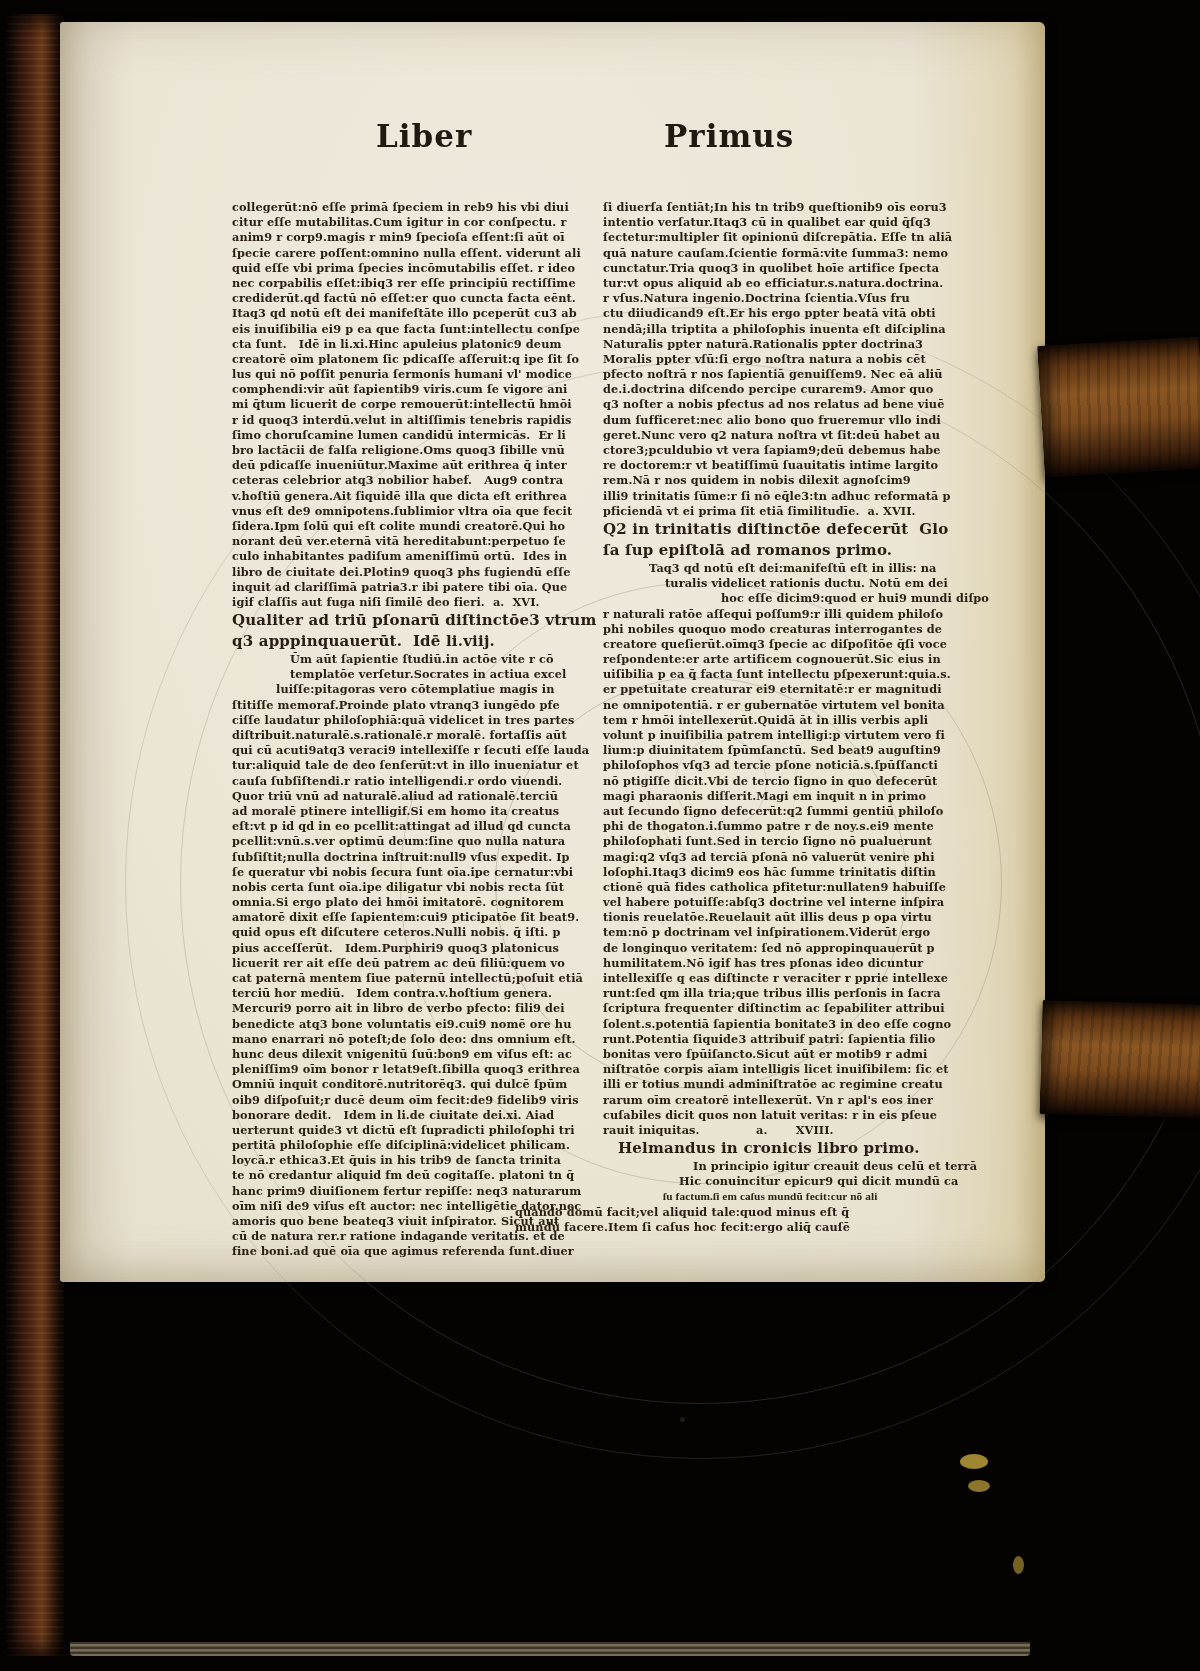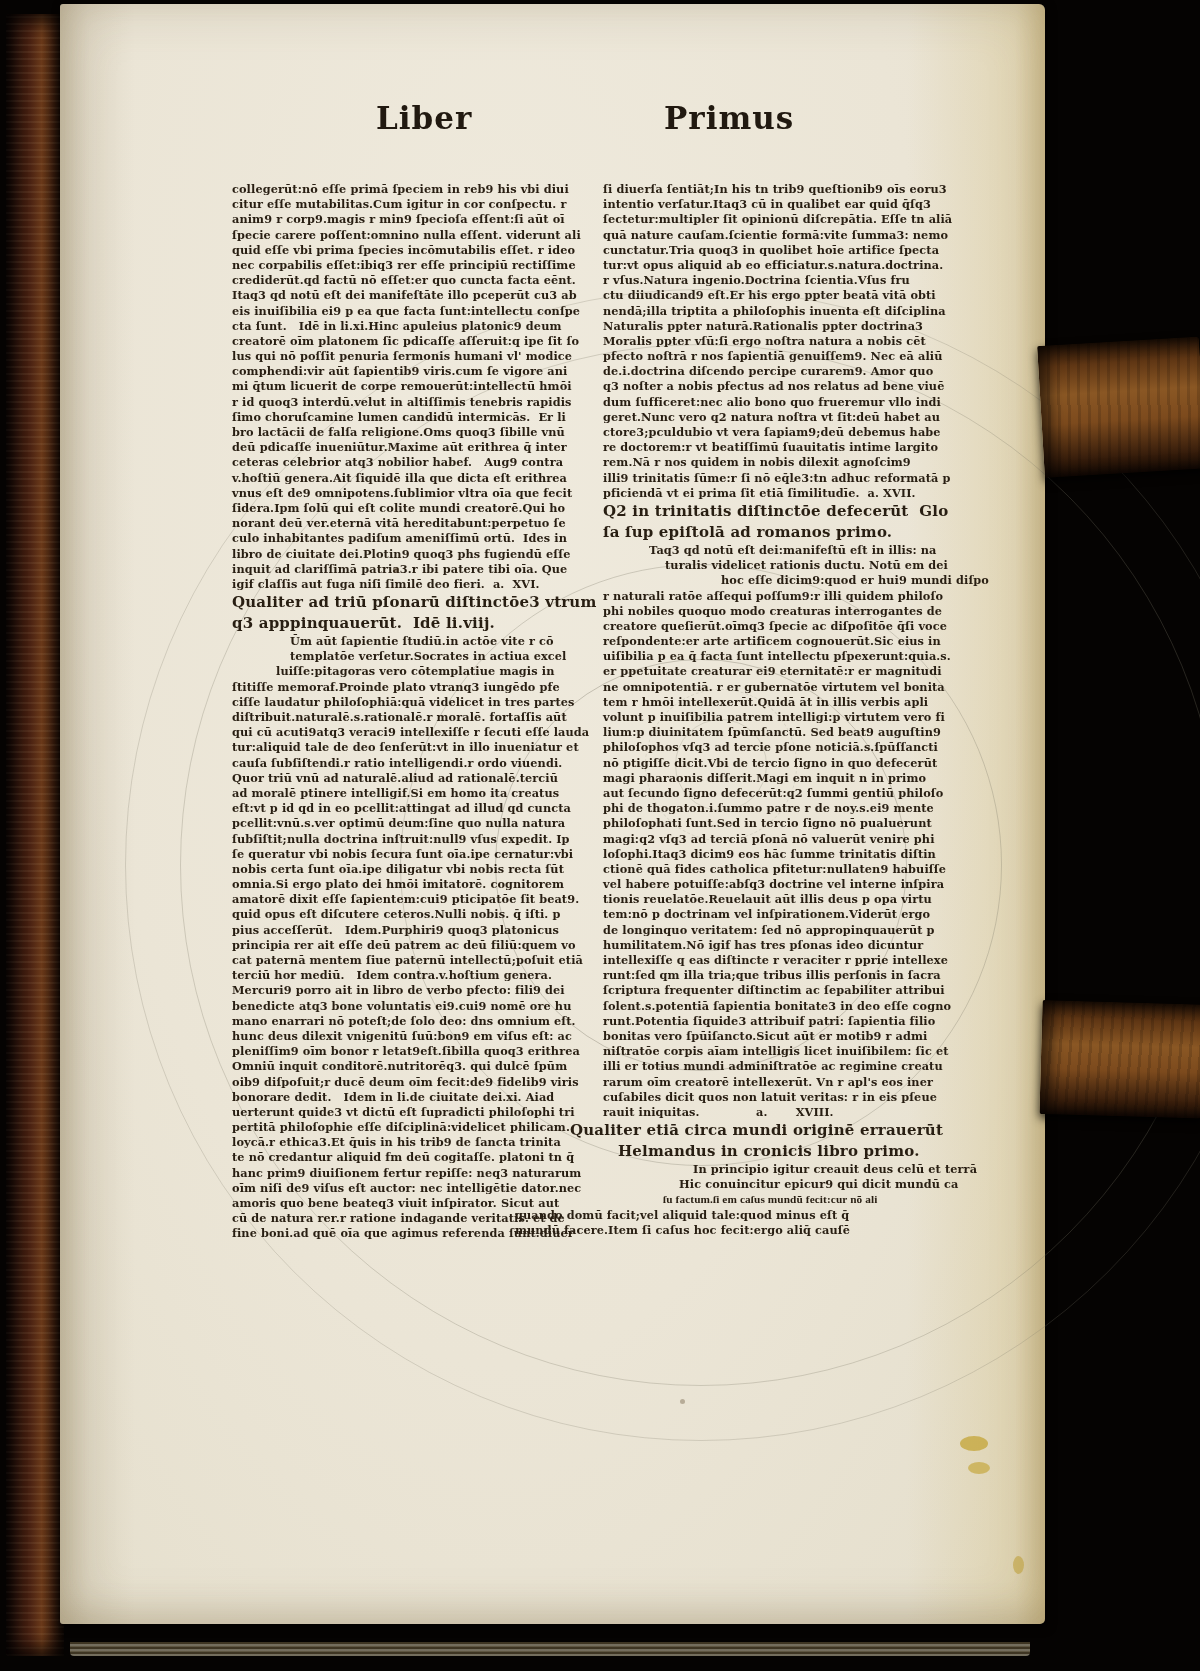--- a/index.html
+++ b/index.html
@@ -9,21 +9,21 @@
   .photo{position:absolute;inset:0;background:#050302;}
 
   
   .spine-edge{position:absolute;left:6px;top:14px;width:58px;height:1642px;border-radius:4px 0 0 4px;
     background:
       repeating-linear-gradient(0deg, rgba(235,215,170,0.07) 0 2px, rgba(0,0,0,0) 2px 7px),
       linear-gradient(90deg,#130806 0%,#2a130b 18%,#4a2212 42%,#6b3a1a 62%,#3a1d0e 82%,#170b06 100%);
     box-shadow:inset 0 8px 18px rgba(0,0,0,.7), inset 0 -8px 18px rgba(0,0,0,.7);}
 
   
-  .page{position:absolute;left:60px;top:4px;width:985px;height:1620px;border-radius:3px 6px 5px 3px;
+  .page{position:absolute;left:60px;top:22px;width:985px;height:1260px;border-radius:3px 6px 5px 3px;
     background:
       linear-gradient(90deg, rgba(120,100,60,0.22) 0, rgba(120,100,60,0.10) 28px, rgba(0,0,0,0) 75px),
       linear-gradient(90deg, rgba(0,0,0,0) 86%, rgba(205,180,105,0.28) 97%, rgba(190,160,80,0.45) 100%),
       radial-gradient(ellipse at 45% 28%, #efeadd 0%, var(--page) 55%, #e4decb 100%);
     box-shadow:inset 0 0 55px rgba(110,90,50,.22), inset 0 -12px 30px rgba(120,100,55,.18), 2px 3px 10px rgba(0,0,0,.8);}
 
   
   .page-bottom-edges{position:absolute;left:70px;top:1642px;width:960px;height:14px;
     background:repeating-linear-gradient(0deg,#cfc5a8 0 2px,#6e5f3e 2px 4px,#a99a75 4px 5px);
     opacity:.55;border-radius:0 0 4px 4px;}
@@ -128,21 +128,21 @@
         <div class="ln">ad moralē ptinere intelligif.Si em homo ita creatus</div>
         <div class="ln">eſt:vt p id qd in eo pcellit:attingat ad illud qd cuncta</div>
         <div class="ln">pcellit:vnū.s.ver optimū deum:ſine quo nulla natura</div>
         <div class="ln">ſubſiſtit;nulla doctrina inſtruit:null9 vſus expedit. Ip</div>
         <div class="ln">ſe queratur vbi nobis ſecura ſunt oīa.ipe cernatur:vbi</div>
         <div class="ln">nobis certa ſunt oīa.ipe diligatur vbi nobis recta ſūt</div>
         <div class="ln">omnia.Si ergo plato dei hmōi imitatorē. cognitorem</div>
         <div class="ln">amatorē dixit eſſe ſapientem:cui9 pticipatōe ſit beat9.</div>
         <div class="ln">quid opus eſt diſcutere ceteros.Nulli nobis. q̄ iſti. p</div>
         <div class="ln">pius acceſſerūt.   Idem.Purphiri9 quoq3 platonicus</div>
-        <div class="ln">principia rer ait eſſe deū patrem ac deū filiū:quem vo</div>
+        <div class="ln">licuerit rer ait eſſe deū patrem ac deū filiū:quem vo</div>
         <div class="ln">cat paternā mentem ſiue paternū intellectū;poſuit etiā</div>
         <div class="ln">terciū hor mediū.   Idem contra.v.hoſtium genera.</div>
         <div class="ln">Mercuri9 porro ait in libro de verbo pfecto: fili9 dei</div>
         <div class="ln">benedicte atq3 bone voluntatis ei9.cui9 nomē ore hu</div>
         <div class="ln">mano enarrari nō poteſt;de ſolo deo: dns omnium eſt.</div>
         <div class="ln">hunc deus dilexit vnigenitū ſuū:bon9 em viſus eſt: ac</div>
         <div class="ln">pleniſſim9 oīm bonor r letat9eſt.ſibilla quoq3 erithrea</div>
         <div class="ln">Omniū inquit conditorē.nutritorēq3. qui dulcē ſpūm</div>
         <div class="ln">oib9 diſpoſuit;r ducē deum oīm fecit:de9 fidelib9 viris</div>
         <div class="ln">bonorare dedit.   Idem in li.de ciuitate dei.xi. Aiad</div>
@@ -211,21 +211,20 @@
         <div class="ln">runt:ſed qm illa tria;que tribus illis perſonis in ſacra</div>
         <div class="ln">ſcriptura frequenter diſtinctim ac ſepabiliter attribui</div>
         <div class="ln">ſolent.s.potentiā ſapientia bonitate3 in deo eſſe cogno</div>
         <div class="ln">runt.Potentia ſiquide3 attribuif patri: ſapientia filio</div>
         <div class="ln">bonitas vero ſpūiſancto.Sicut aūt er motib9 r admi</div>
         <div class="ln">niſtratōe corpis aīam intelligis licet inuiſibilem: ſic et</div>
         <div class="ln">illi er totius mundi adminiſtratōe ac regimine creatu</div>
         <div class="ln">rarum oīm creatorē intellexerūt. Vn r apl's eos iner</div>
         <div class="ln">cuſabiles dicit quos non latuit veritas: r in eis pſeue</div>
         <div class="ln">rauit iniquitas.              a.       XVIII.</div>
-        <div class="ln h" style="margin-left: -33px;">Qualiter etiā circa mundi originē errauerūt</div>
         <div class="ln h" style="margin-left: 15px;">Helmandus in cronicis libro primo.</div>
         <div class="ln" style="margin-left: 90px;">In principio igitur creauit deus celū et terrā</div>
         <div class="ln" style="margin-left: 76px;">Hic conuincitur epicur9 qui dicit mundū ca</div>
         <div class="ln" style="margin-left: 60px; font-family: Liberation Serif, serif;">ſu factum.ſi em caſus mundū fecit:cur nō ali</div>
         <div class="ln" style="margin-left: -88px;">quando domū facit;vel aliquid tale:quod minus eſt q̄</div>
         <div class="ln" style="margin-left: -88px;">mundū facere.Item ſi caſus hoc fecit:ergo aliq̄ cauſē</div>
       </div>
 
     <div class="stain s1"></div>
     <div class="stain s2"></div>

